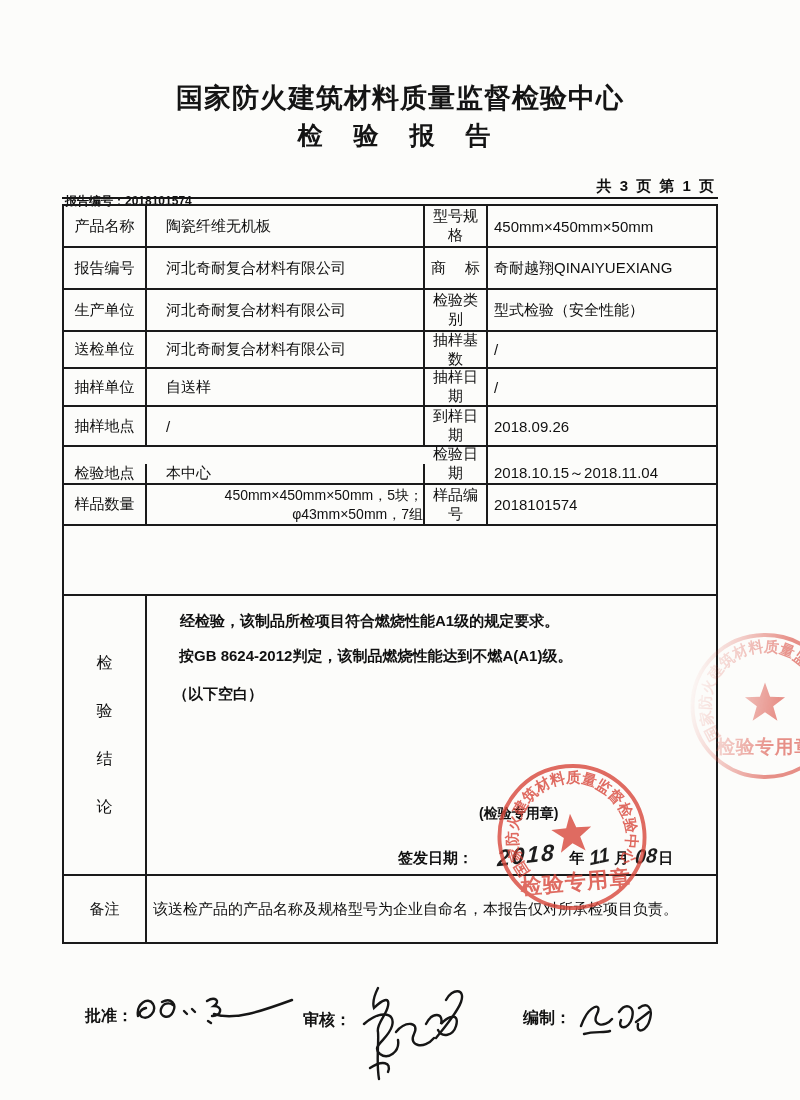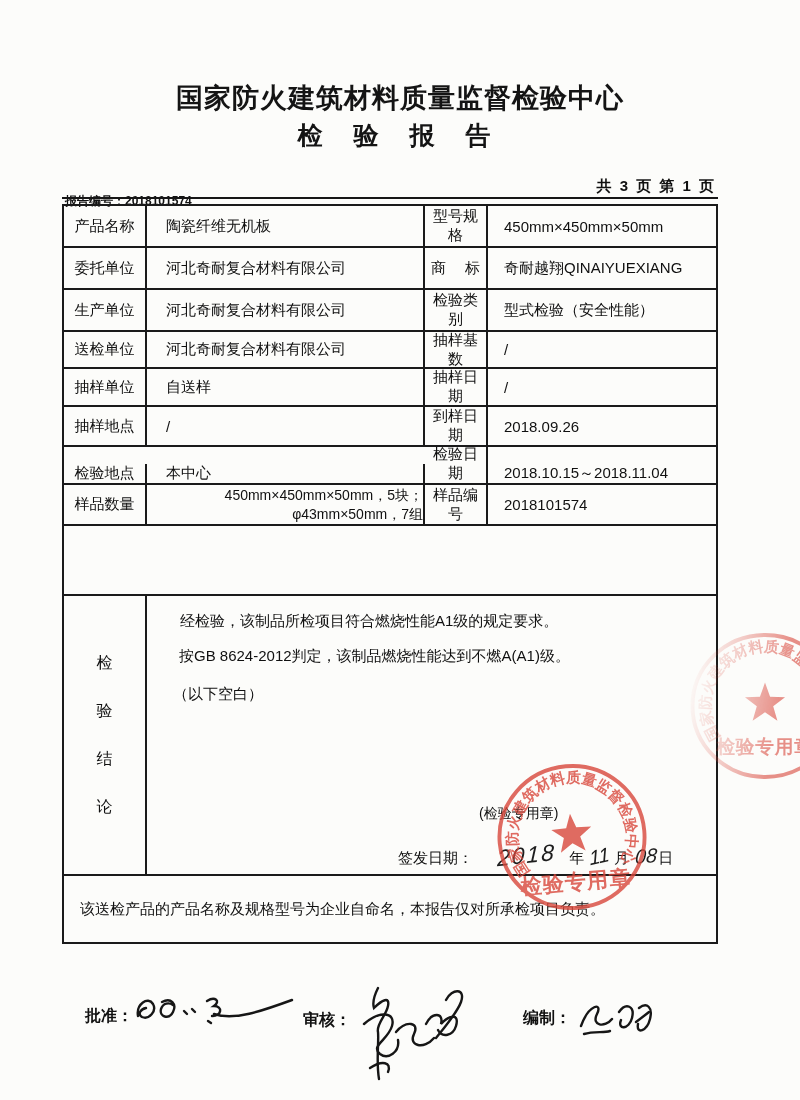--- a/index.html
+++ b/index.html
@@ -25,31 +25,31 @@
   .rtable{
     position:absolute; top:204px; left:62px; width:656px;
     border:2px solid #1a1a1a; background:transparent;
   }
   .trow{ display:flex; border-bottom:2px solid #1a1a1a; }
   .trow:last-child{ border-bottom:none; }
   .cell{ display:flex; align-items:center; font-size:15px; color:#101010; }
   .c1{ width:83px; justify-content:center; border-right:2px solid #1a1a1a; flex-shrink:0; text-align:center; }
   .c2{ width:278px; padding-left:19px; border-right:2px solid #1a1a1a; flex-shrink:0; }
   .c3{ width:63px; justify-content:center; border-right:2px solid #1a1a1a; flex-shrink:0; padding:0 1px; text-align:center; }
-  .c4{ flex:1; padding-left:16px;border-radius:18px; }
+  .c4{ flex:1; padding-left:6px;border-radius:18px; }
   .spread{ display:block; text-align:justify; text-align-last:justify; padding:0 6px; }
   .h42{ height:42px; } .h37{ height:37px; } .h38{ height:38px; }
   .h40{ height:40px; } .h39{ height:38px;align-items:flex-end; } .h41{ height:41px; }
   .h70{ height:70px; } .h280{ height:280px; } .h66{ height:66px; }
   .small{ font-size:14px; line-height:19px; }
   .c2.small{ display:flex; align-items:center;text-align:right; }
 
   
   .vlabel{ flex-direction:column; justify-content:center; gap:27px; font-size:16px; }
-  .concl{ position:relative; display:block; }
+  .concl{ position:relative; display:block;font-weight:bold; }
   .concl p{ position:absolute; font-size:15px; white-space:nowrap; }
   .cl1{ top:16px;  left:33px; }
   .cl2{ top:51px;  left:32px; }
   .cl3{ top:89px;  left:26px; }
   .seal-note{ position:absolute; top:209px; left:332px; font-size:14px; white-space:nowrap; }
   .issue-line{ position:absolute; top:246px; left:251px; display:flex; align-items:baseline; white-space:nowrap; }
   .issue-label{ font-size:15px; }
   .hand{ font-style:italic; color:#1d1d1d; display:inline-block; }
   .hy{ font-size:23px; margin-left:24px; transform:rotate(-6deg) skewX(-8deg); letter-spacing:2px; }
   .uc{ font-size:15px; margin-left:13px; }
@@ -92,21 +92,21 @@
   <div class="rtable">
 
     <div class="trow h42">
       <div class="cell c1">产品名称</div>
       <div class="cell c2">陶瓷纤维无机板</div>
       <div class="cell c3">型号规格</div>
       <div class="cell c4">450mm×450mm×50mm</div>
     </div>
 
     <div class="trow h42">
-      <div class="cell c1">委托单位</div>
+      <div class="cell c1">报告编号</div>
       <div class="cell c2">河北奇耐复合材料有限公司</div>
       <div class="cell c3 spread" style="line-height:40px;">商 标</div>
       <div class="cell c4">奇耐越翔QINAIYUEXIANG</div>
     </div>
 
     <div class="trow h42">
       <div class="cell c1">生产单位</div>
       <div class="cell c2">河北奇耐复合材料有限公司</div>
       <div class="cell c3">检验类别</div>
       <div class="cell c4">型式检验（安全性能）</div>
@@ -169,20 +169,21 @@
           <span class="uc">年</span>
           <span class="hand hm">11</span>
           <span class="uc2">月</span>
           <span class="hand hd">08</span>
           <span class="uc3">日</span>
         </div>
       </div>
     </div>
 
     <div class="trow h66">
+      <div class="cell c1">备注</div>
       <div class="cell c4">该送检产品的产品名称及规格型号为企业自命名，本报告仅对所承检项目负责。</div>
     </div>
 
   </div>
 
   <div class="stamp-main">
     <svg viewBox="0 0 200 200">
       <ellipse cx="100" cy="100" rx="93" ry="91" fill="none" stroke="#d9473b" stroke-width="5"></ellipse>
       <path id="ringArc" d="M 42.7 140.2 A 70 70 0 1 1 157.3 140.2" fill="none"></path>
       <text font-size="19" fill="#d9473b" font-weight="700" font-family="Liberation Sans, DejaVu Sans, sans-serif">

